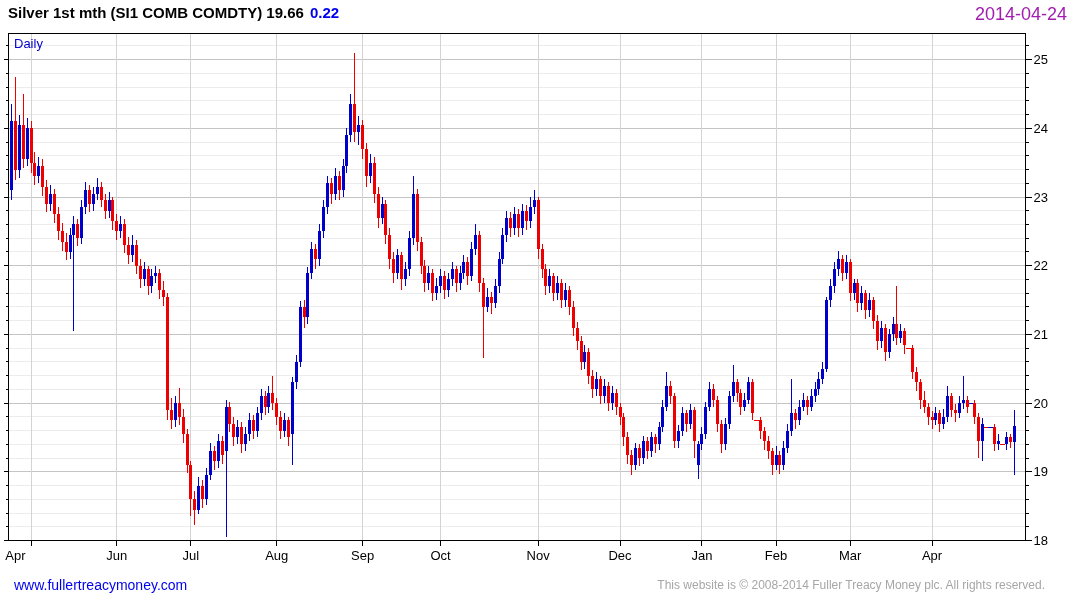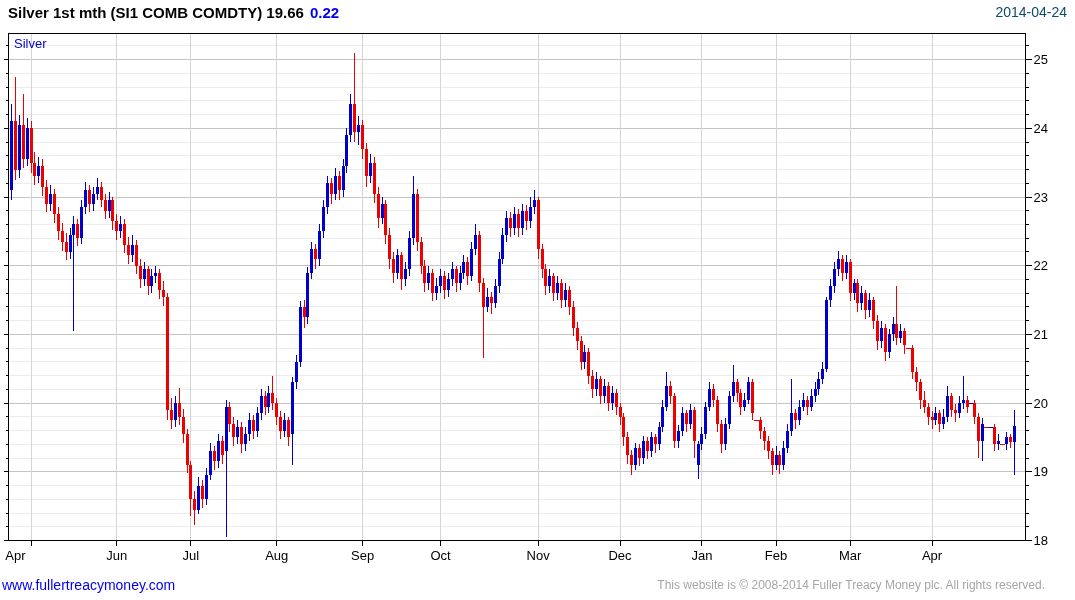--- a/index.html
+++ b/index.html
@@ -2,26 +2,26 @@
 <html><head>
 <meta charset="utf-8">
 <style>
   html,body{margin:0;padding:0;background:#fff;}
   .page{position:relative;width:1075px;height:600px;background:#ffffff;overflow:hidden;
         font-family:"Liberation Sans", sans-serif;border-radius:24px;}
   .hdr{position:absolute;top:4px;left:8px;right:8px;height:24px;display:flex;
        justify-content:space-between;align-items:flex-start;}
   .hdr .ttl{font-size:15px;font-weight:bold;color:#000;}
   .hdr .chg{font-size:15px;font-weight:bold;color:#0000ee;margin-left:6px;}
-  .hdr .dt{font-size:14px;color:#0c4a6e;text-align:center;}
+  .hdr .dt{font-size:18px;color:#a21caf;text-align:center;}
   #chartsvg{position:absolute;top:0;left:0;}
   .dailyLbl{position:absolute;left:14px;top:36px;font-size:13px;color:#0000cc;}
   .ftr{position:absolute;left:0;right:0;top:574px;height:22px;display:flex;
        justify-content:space-between;align-items:center;}
-  .ftr .lnk{font-size:14px;color:#0000ee;margin-left:2px;cursor:pointer;text-decoration:none;}
+  .ftr .lnk{font-size:14px;color:#0000ee;margin-left:14px;cursor:pointer;text-decoration:none;}
   .ftr .cpy{font-size:12px;color:#a6a6a6;margin-right:30px;}
 </style>
 </head>
 <body>
 
 <div class="page">
   <div class="hdr">
     <div>
       <span class="ttl">Silver 1st mth (SI1 COMB COMDTY) 19.66</span><span class="chg">0.22</span>
     </div>
@@ -699,19 +699,19 @@
         <line x1="999.7976653696497" x2="1004.7976653696497" y1="444.3211382113822" y2="444.3211382113822" stroke="#ee0000" stroke-width="1"></line>
         <line x1="1006.1984435797665" x2="1006.1984435797665" y1="431.9552845528456" y2="449.81707317073165" stroke="#0000cc" stroke-width="1"></line>
         <rect x="1004.6984435797665" y="437.4512195121951" width="3" height="6.86991869918711" fill="#0000cc"></rect>
         <line x1="1010.0992217898832" x2="1010.0992217898832" y1="434.01626016260155" y2="447.7560975609755" stroke="#ee0000" stroke-width="1"></line>
         <rect x="1008.5992217898832" y="437.4512195121951" width="3" height="4.121951219512141" fill="#ee0000"></rect>
         <line x1="1014" x2="1014" y1="409.97154471544724" y2="475.2357723577236" stroke="#0000cc" stroke-width="1"></line>
         <rect x="1012.5" y="426.4593495934959" width="3" height="15.113821138211335" fill="#0000cc"></rect>
       </g>
     </svg>
 
-  <div class="dailyLbl">Silver</div>
+  <div class="dailyLbl">Daily</div>
 
   <div class="ftr">
     <a class="lnk">www.fullertreacymoney.com</a>
     <span class="cpy">This website is © 2008-2014 Fuller Treacy Money plc. All rights reserved.</span>
   </div>
 </div>
 
 </body></html>

